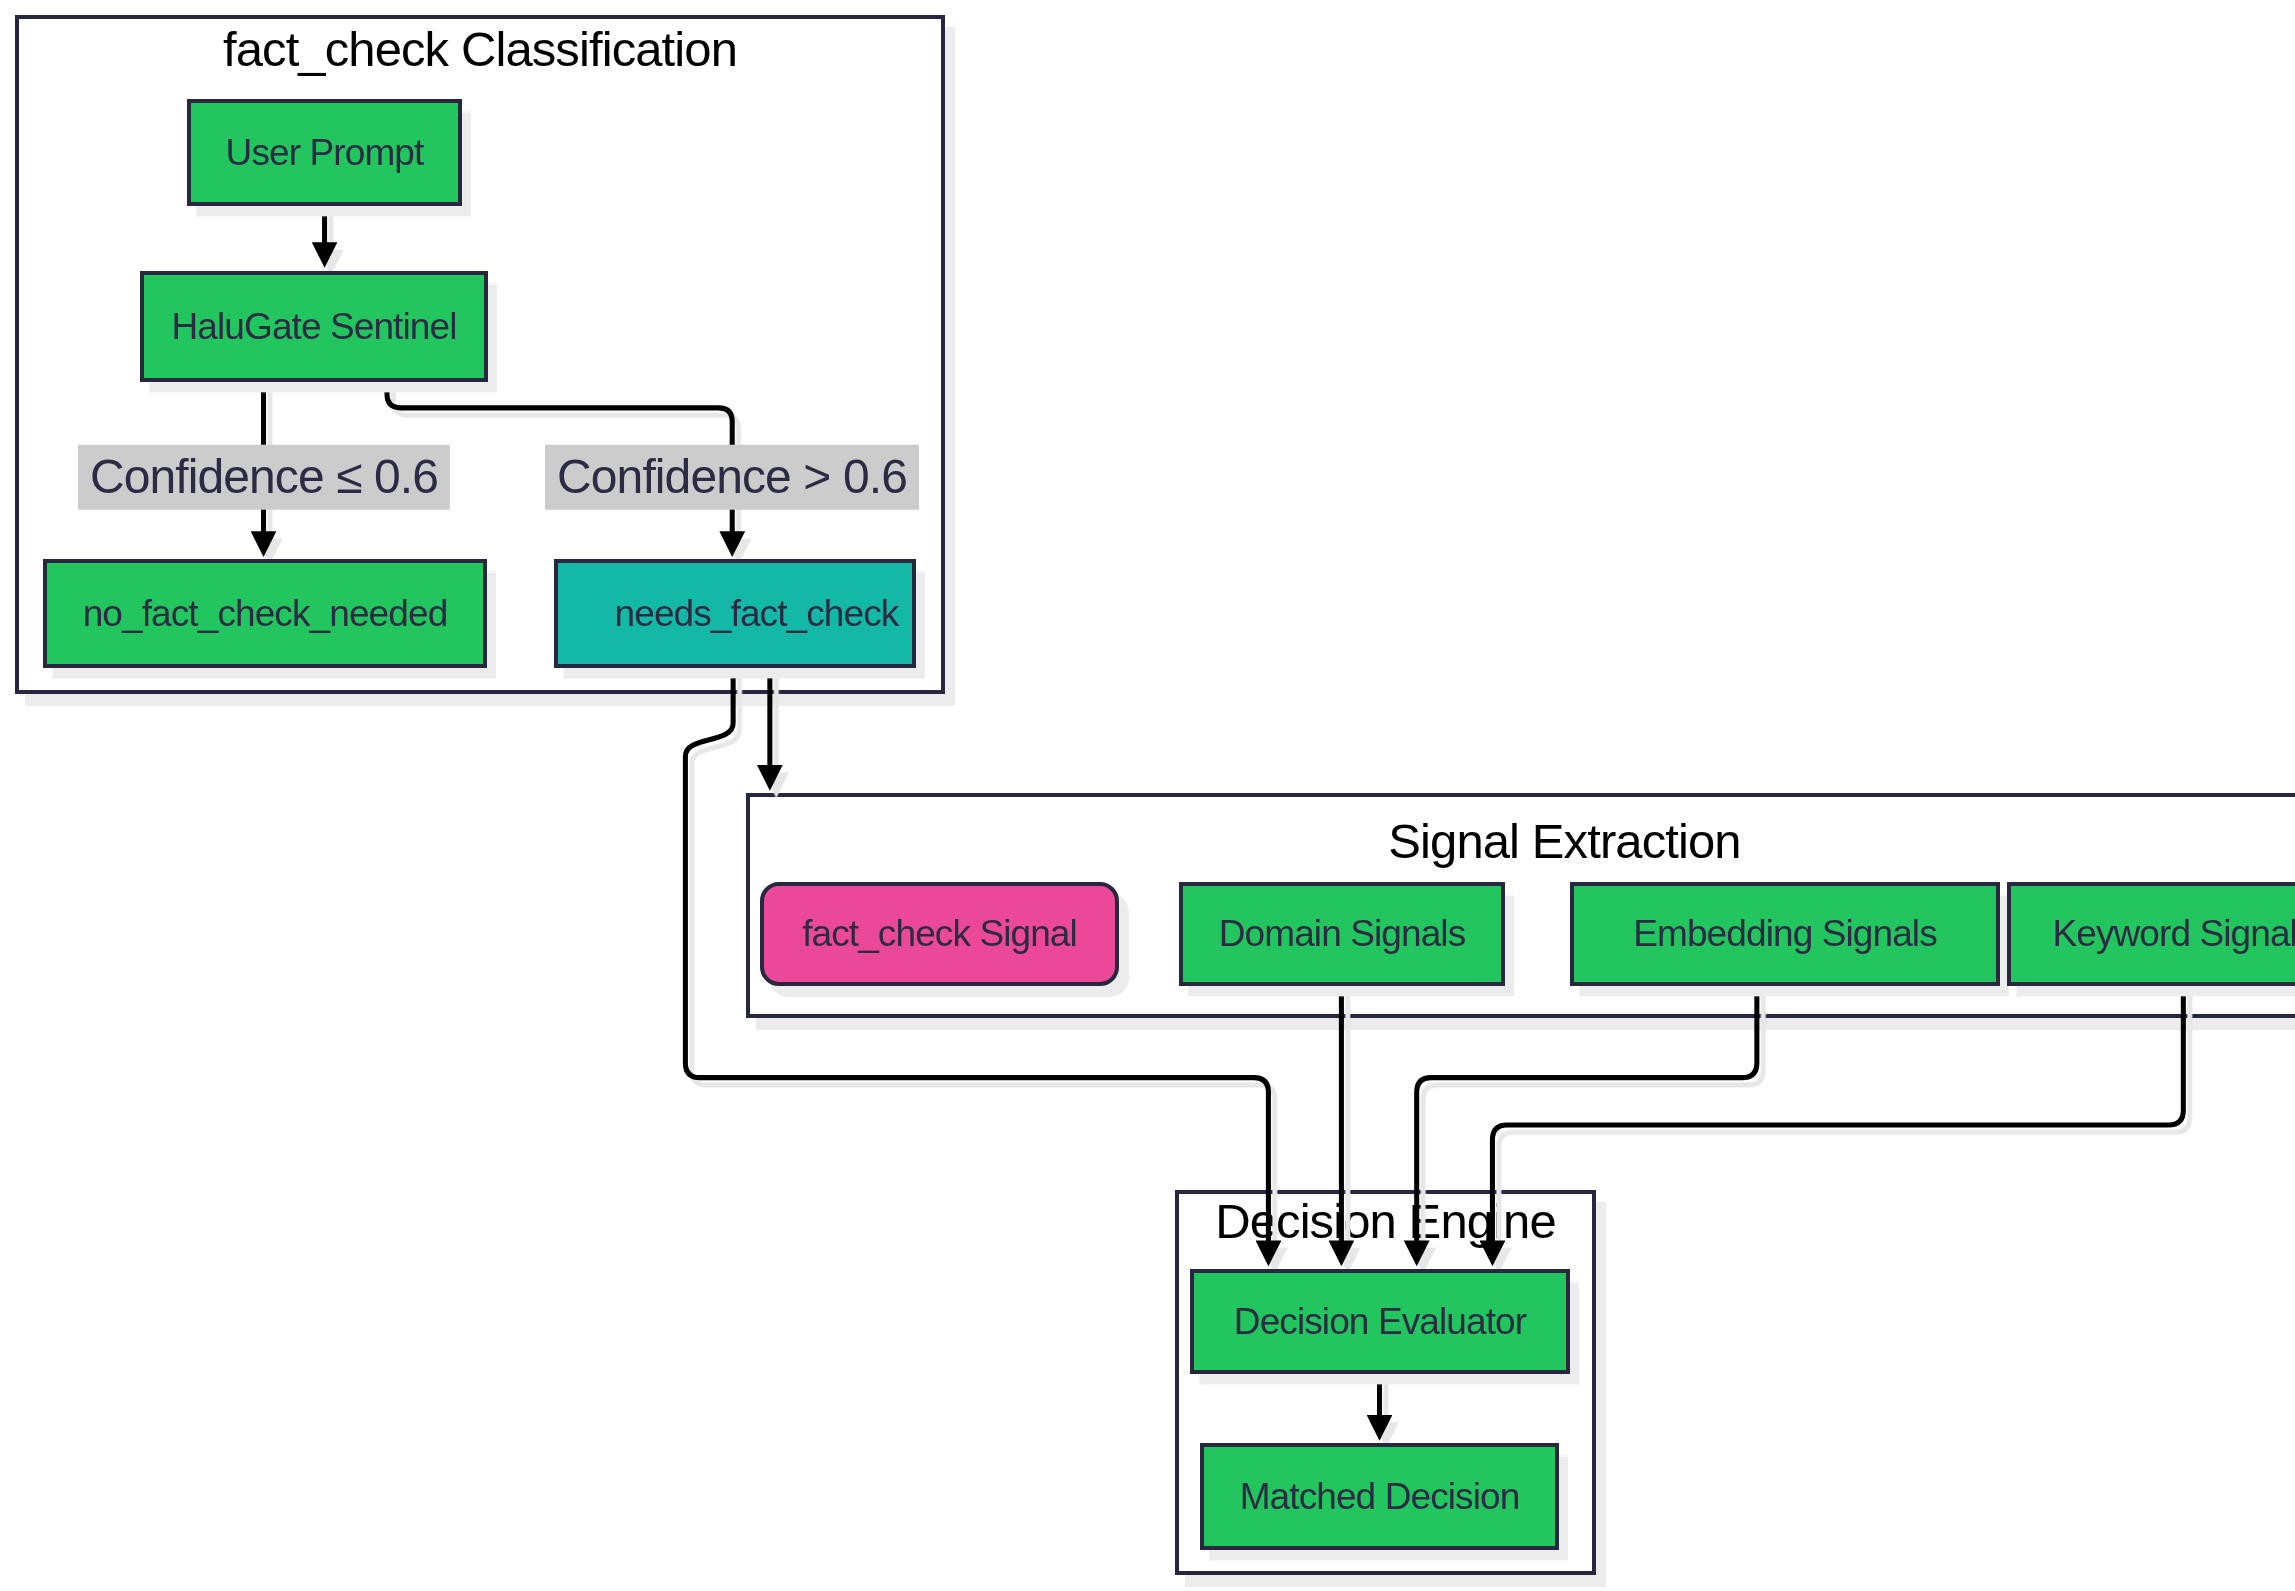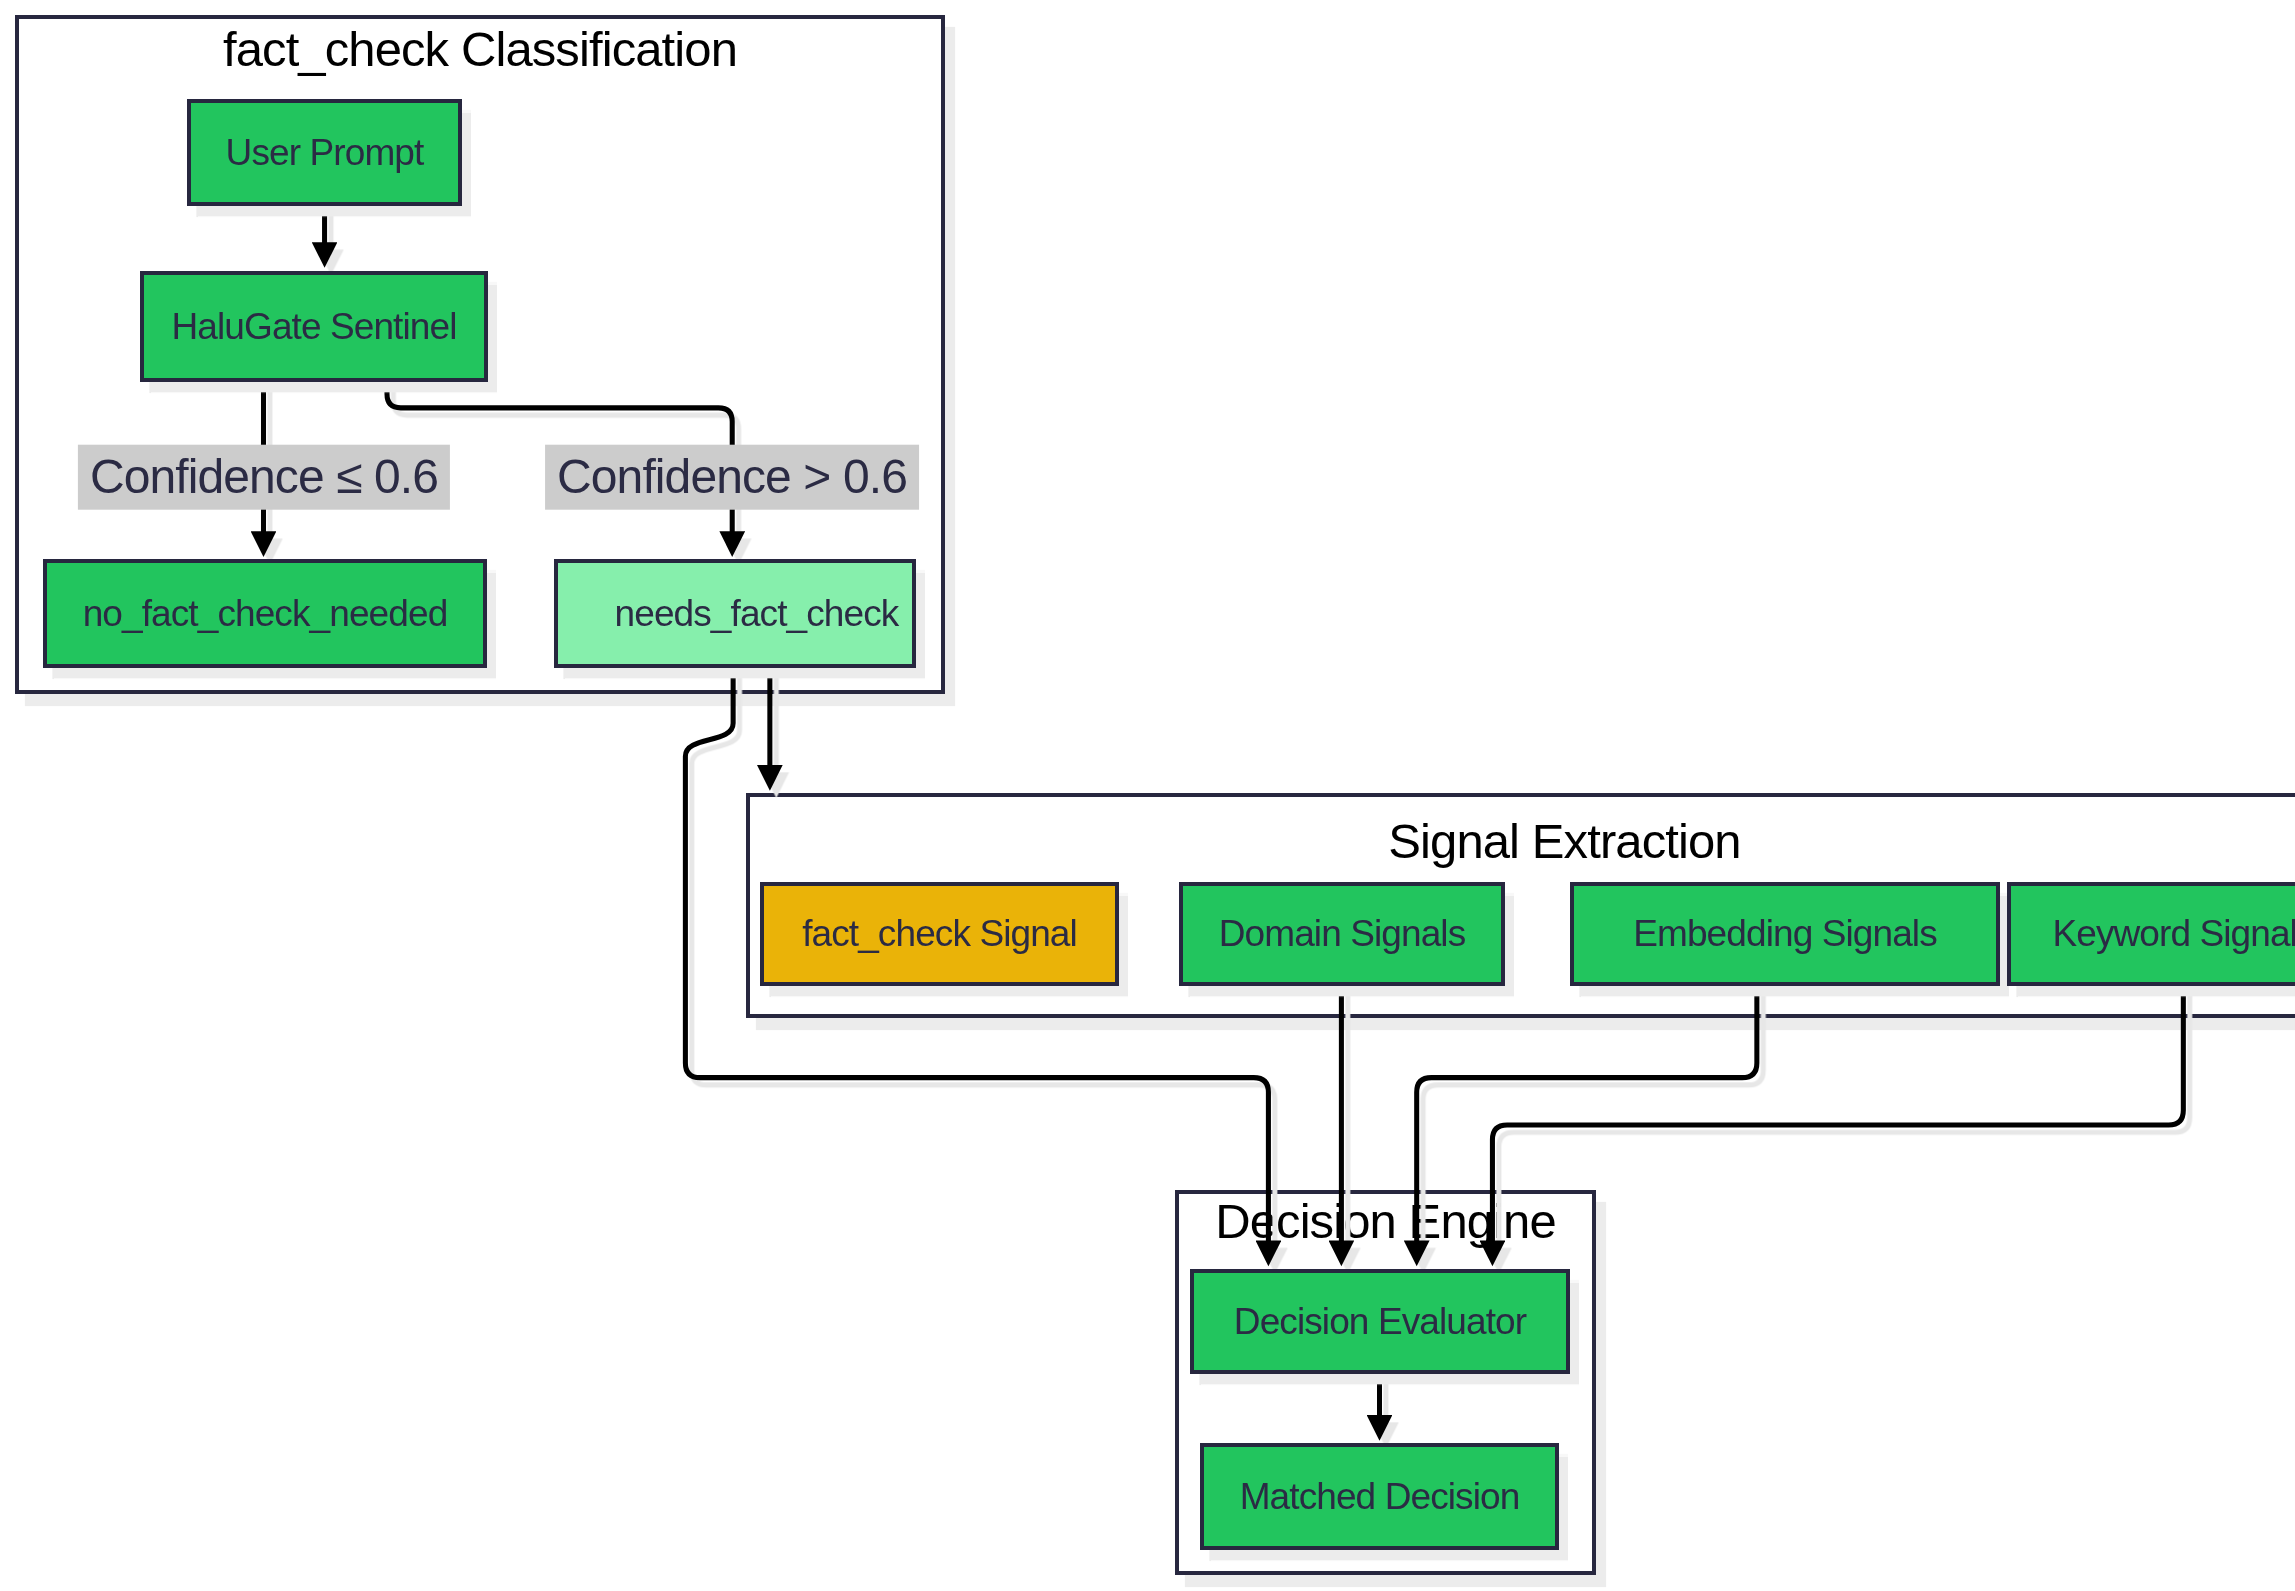--- a/index.html
+++ b/index.html
@@ -23,22 +23,22 @@
   
   svg.edges{position:absolute;left:0;top:0;width:2389px;height:1592px;z-index:2;}
   svg.edges path.edge{fill:none;stroke:#000000;stroke-width:11px;}
   .edge-shadow{filter:drop-shadow(14px 16px 0px #e7e7e7);}
 
   
   .node{position:absolute;border:4.6px solid #27273f;background:#22c55e;
         box-sizing:border-box;display:flex;align-items:center;justify-content:center;
         font-size:37px;color:#2b2b44;letter-spacing:-0.9px;white-space:nowrap;
         box-shadow:9.2px 11px 0.9px #ececec;z-index:3;}
-  .node.fill-green{background:#86efac;padding-left:43px;}
-  .node.fill-peach{background:#eab308;}
+  .node.fill-green{background:#14b8a6;padding-left:43px;}
+  .node.fill-peach{background:#ec4899;border-radius:19px;}
 
   #n-user-prompt       {left:187px; top:99px; width:275px; height:107px;}
   #n-halugate          {left:140px; top:271px; width:348px; height:111px;}
   #n-no-fact-check     {left:43px;  top:559px;width:444px; height:109px;}
   #n-needs-fact-check  {left:554px;top:559px;width:362px; height:109px;}
   #n-fact-check-signal {left:760px;top:882px;width:359px; height:104px;}
   #n-domain-signals    {left:1179px;top:882px;width:326px; height:104px;justify-content:center;}
   #n-embedding-signals {left:1570px;top:882px;width:430px; height:104px;}
   #n-keyword-signals   {left:2007px;top:882px;width:353px; height:104px;}
   #n-decision-evaluator{left:1190px;top:1269px;width:380px; height:105px;}

